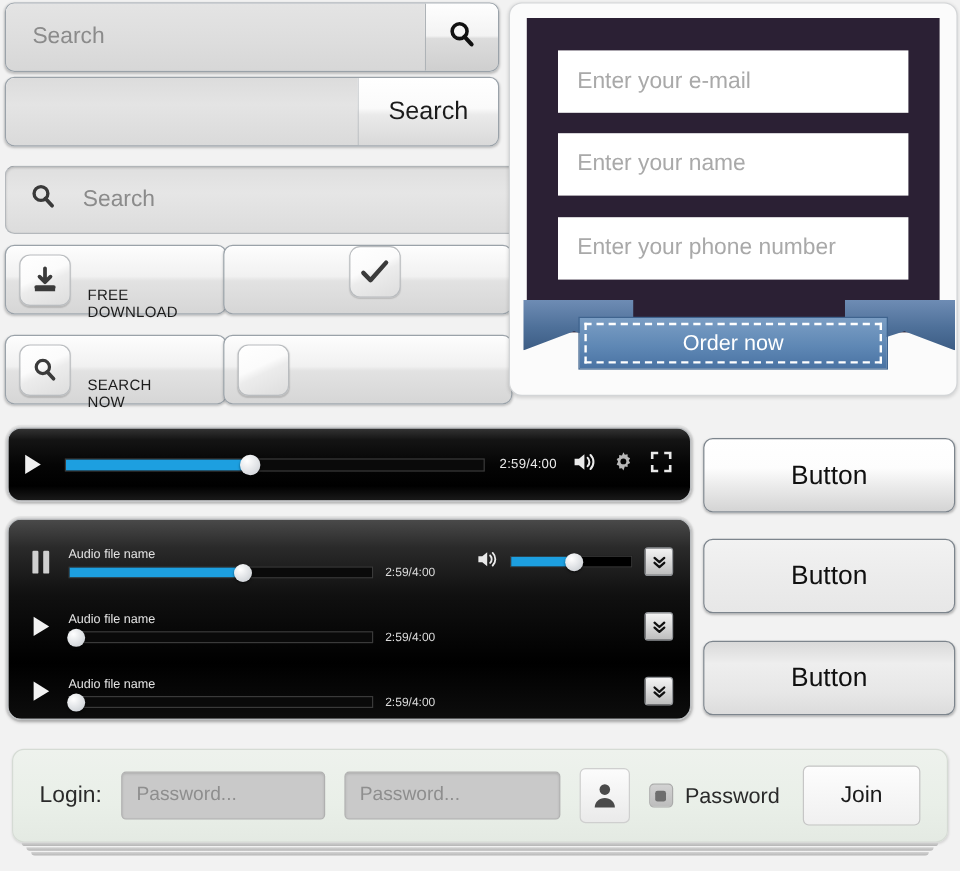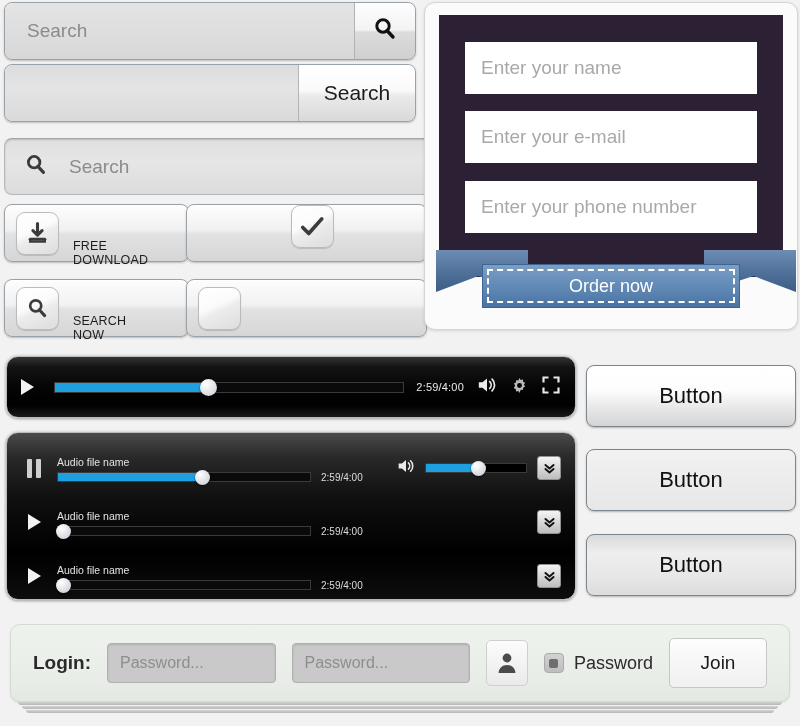--- a/index.html
+++ b/index.html
@@ -129,21 +129,21 @@
     box-shadow:0 1px 2px rgba(0,0,0,.25);cursor:pointer;}
   #bigA{top:365px;background:linear-gradient(180deg,#ffffff 0%,#fdfdfd 40%,#ededed 62%,#d4d4d4 100%);}
   #bigB{top:449px;background:linear-gradient(180deg,#f2f2f2 0%,#ececec 50%,#e7e7e7 100%);}
   #bigC{top:534px;background:linear-gradient(180deg,#d9d9d9 0%,#eeeeee 30%,#e7e7e7 70%,#dcdcdc 100%);}
 
   
   #loginbar{position:absolute;left:10px;top:624px;width:780px;height:78px;border-radius:10px;
     background:linear-gradient(180deg,#eef2ed 0%,#e9efe8 60%,#e4eae3 100%);
     border:1px solid #d5dbd4;display:flex;align-items:center;padding:0 22px;box-sizing:border-box;gap:16px;
     box-shadow:0 1px 2px rgba(0,0,0,.12);}
-  #loginLabel{font-size:19px;color:#2a2a2a;flex:none;font-weight:bold;}
+  #loginLabel{font-size:19px;color:#2a2a2a;flex:none;}
   .lfield{height:40px;border-radius:4px;display:flex;align-items:center;padding-left:12px;box-sizing:border-box;
     background:#c9c9c9;border:1px solid #b0b0b0;box-shadow:0 1px 2px rgba(0,0,0,.13) inset;}
   #fNick{width:170px;}
   #fPass{width:180px;}
   .lfield span{color:#8e8e8e;font-size:16px;}
   #avatarBtn{width:40px;height:44px;flex:none;border-radius:5px;background:linear-gradient(180deg,#fcfcfc,#eaeaea);
     border:1px solid #cfcfcf;display:flex;align-items:center;justify-content:center;cursor:pointer;}
   #rememberWrap{display:flex;align-items:center;gap:10px;flex:none;cursor:pointer;}
   #rememberBox{width:18px;height:18px;border-radius:4px;background:linear-gradient(180deg,#d2d2d2,#bdbdbd);
     border:1px solid #aaa;display:flex;align-items:center;justify-content:center;}
@@ -234,24 +234,24 @@
   </div>
 
   <div class="chrome iconbtn" id="btnBlank">
     <span class="sq"></span>
     <span class="bl"></span>
   </div>
 
   <div id="formPanel">
     <div id="formInner">
       <div class="fi">
+        <span>Enter your e-mail</span>
+      </div>
+      <div class="fi">
         <span>Enter your name</span>
-      </div>
-      <div class="fi">
-        <span>Enter your e-mail</span>
       </div>
       <div class="fi">
         <span>Enter your phone number</span>
       </div>
     </div>
   </div>
   <div id="ribbon">
     <div class="tail l"></div>
     <div class="tail r"></div>
     <div id="ribbonBanner">

